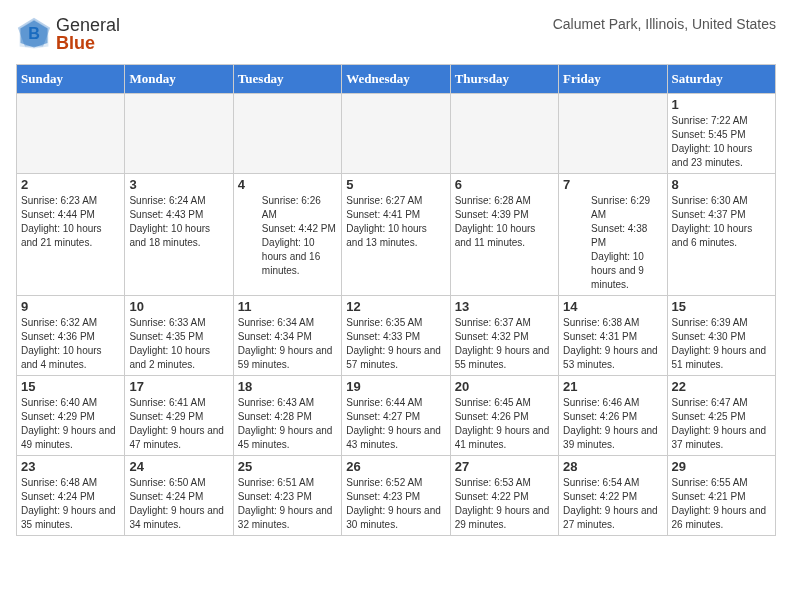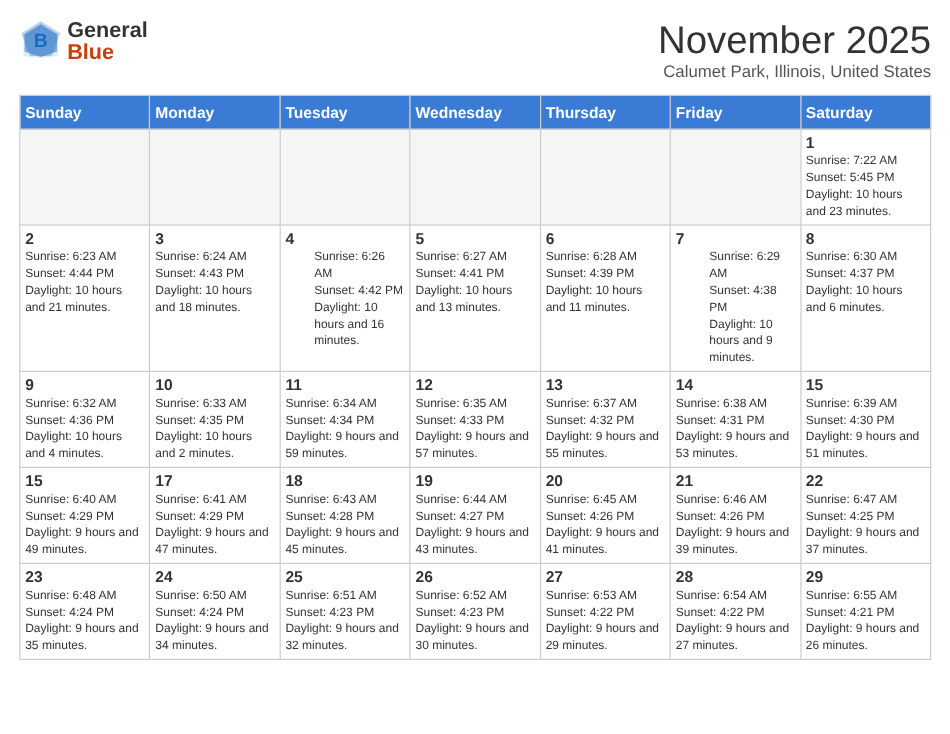--- a/index.html
+++ b/index.html
@@ -19,21 +19,21 @@
     .logo {
       display: flex;
       align-items: center;
       gap: 4px;
     }
     .logo-text {
       font-size: 18px;
       color: #333;
       line-height: 1;
     }
-    .logo-text span.general { font-weight: bold; }
+    .logo-text span.general { font-weight: normal; }
     .logo-text span.blue { color: #c2410c; font-weight: bold; }
     .logo-icon {
       width: 36px;
       height: 36px;
     }
     .title-block {
       text-align: right;
     }
     .month-year {
       font-size: 32px;
@@ -51,20 +51,21 @@
       border: 1px solid #ccc;
     }
     .calendar th {
       background: #3a7bd5;
       color: #fff;
       font-size: 13px;
       font-weight: bold;
       padding: 6px 4px;
       text-align: left;
       border: 1px solid #ccc;
+      font-family: Liberation Serif, serif;
     }
     .calendar td {
       vertical-align: top;
       border: 1px solid #ccc;
       padding: 3px 4px;
       width: calc(100% / 7);
       min-height: 72px;
       font-size: 10.5px;
       color: #333;
       background: #fff;
@@ -94,21 +95,20 @@
       <polygon points="20,2 38,13 30,34 10,34 2,13" fill="#1a6bbf" opacity="0.3"></polygon>
       <polygon points="20,5 35,14 35,30 20,35 5,30 5,14" fill="#1a6bbf" opacity="0.5"></polygon>
       <text x="20" y="26" text-anchor="middle" font-size="18" font-weight="bold" fill="#1a6bbf">B</text>
     </svg>
     <div class="logo-text">
       <span class="general">General</span><br>
       <span class="blue">Blue</span>
     </div>
   </div>
   <div class="title-block">
-    <div class="month-year">November 2025</div>
     <div class="location">Calumet Park, Illinois, United States</div>
   </div>
 </div>
 
 <table class="calendar">
   <thead>
     <tr>
     <th>Sunday</th>
         <th>Monday</th>
         <th>Tuesday</th>

